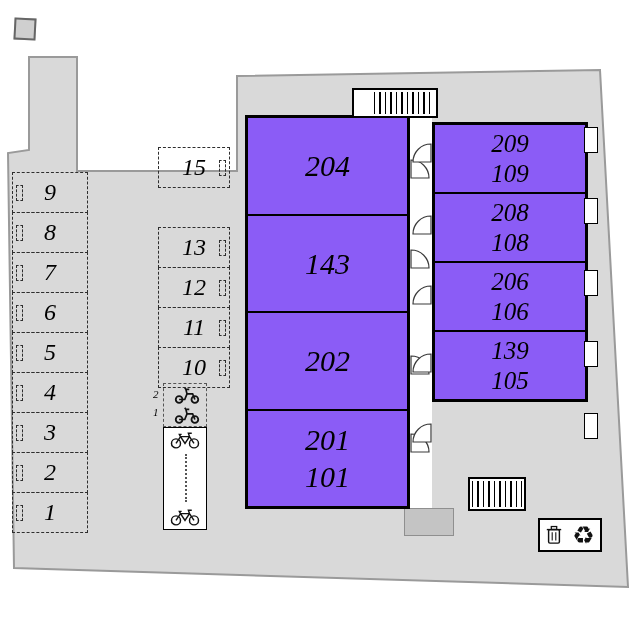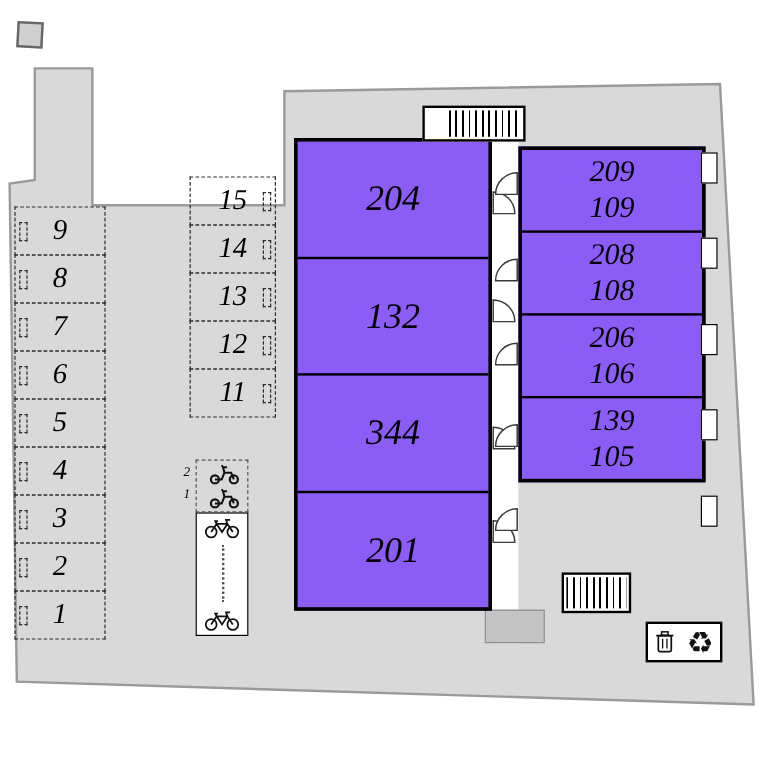--- a/index.html
+++ b/index.html
@@ -94,34 +94,34 @@
         <span class="stop l"></span>
         <span class="pnum">1</span>
       </div>
   </div>
 
   <div class="pcol" style="left:158px;top:147px;width:72px;height:242px">
     <div class="prow" style="top:0">
         <span class="pnum">15</span>
         <span class="stop r"></span>
       </div>
-    <div class="prow" style="top:40px">
-        <span class="pnum">14</span>
-        <span class="stop r"></span>
-      </div>
     <div class="prow" style="top:80px">
         <span class="pnum">13</span>
         <span class="stop r"></span>
       </div>
     <div class="prow" style="top:120px">
         <span class="pnum">12</span>
         <span class="stop r"></span>
       </div>
     <div class="prow" style="top:160px">
         <span class="pnum">11</span>
+        <span class="stop r"></span>
+      </div>
+    <div class="prow" style="top:200px">
+        <span class="pnum">10</span>
         <span class="stop r"></span>
       </div>
   </div>
 
   <div class="motobox" style="left:163px;top:383px;width:44px;height:44px">
     <svg class="abs" style="left:7px;top:2px" width="32" height="18" viewBox="0 0 24 16">
       <circle cx="5" cy="12" r="3" fill="none" stroke="#111" stroke-width="1.6"></circle>
       <circle cx="19" cy="12" r="3" fill="none" stroke="#111" stroke-width="1.6"></circle>
       <path d="M5,12 L10,12 L12,7 L17,7 L19,12 M12,7 L11,3 L14,3 M11,3 L10,1.5" fill="none" stroke="#111" stroke-width="1.5"></path>
     </svg>
@@ -158,27 +158,28 @@
     <path d="M431,304 L431,286 A18,18 0 0 0 413,304 Z" fill="#fff" stroke="#3a3a3a" stroke-width="1.2"></path>
     <path d="M431,372 L431,354 A18,18 0 0 0 413,372 Z" fill="#fff" stroke="#3a3a3a" stroke-width="1.2"></path>
     <path d="M431,442 L431,424 A18,18 0 0 0 413,442 Z" fill="#fff" stroke="#3a3a3a" stroke-width="1.2"></path>
   </svg>
 
   <div class="bld center" style="left:245px;top:115px;width:165px;height:394px">
     <div class="unit">
       <span class="rn">204</span>
     </div>
     <div class="unit">
-      <span class="rn">132</span>
-    </div>
-    <div class="unit">
-      <span class="rn">344</span>
+      <span class="rn">143</span>
+    </div>
+    <div class="unit">
+      <span class="rn">202</span>
     </div>
     <div class="unit">
       <span class="rn">201</span>
+      <span class="rn">101</span>
     </div>
   </div>
 
   <div class="bld right" style="left:432px;top:122px;width:156px;height:280px">
     <div class="unit">
       <span class="rn">209</span>
       <span class="rn">109</span>
     </div>
     <div class="unit">
       <span class="rn">208</span>

